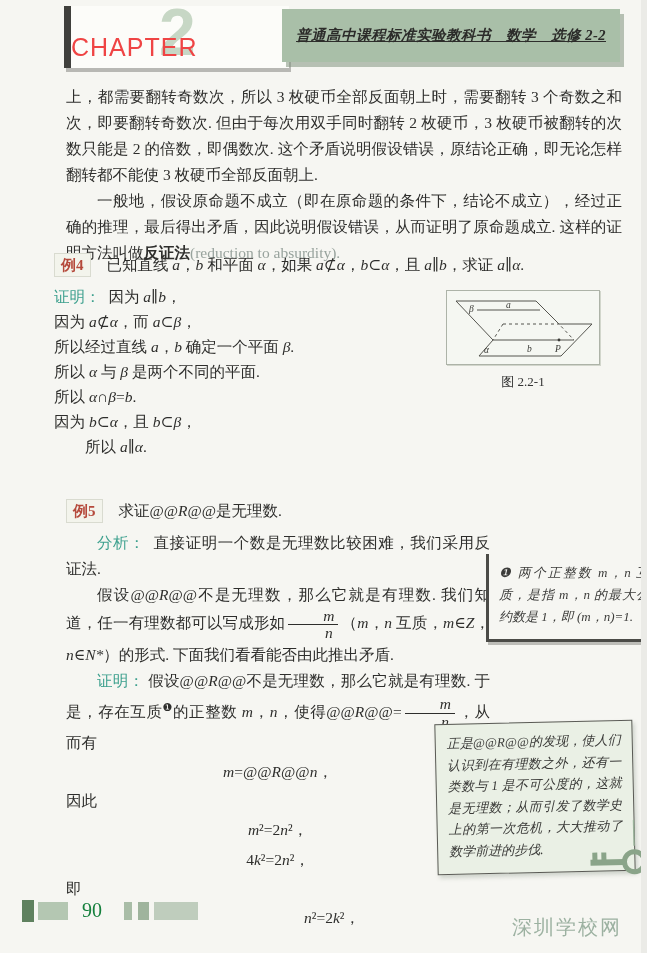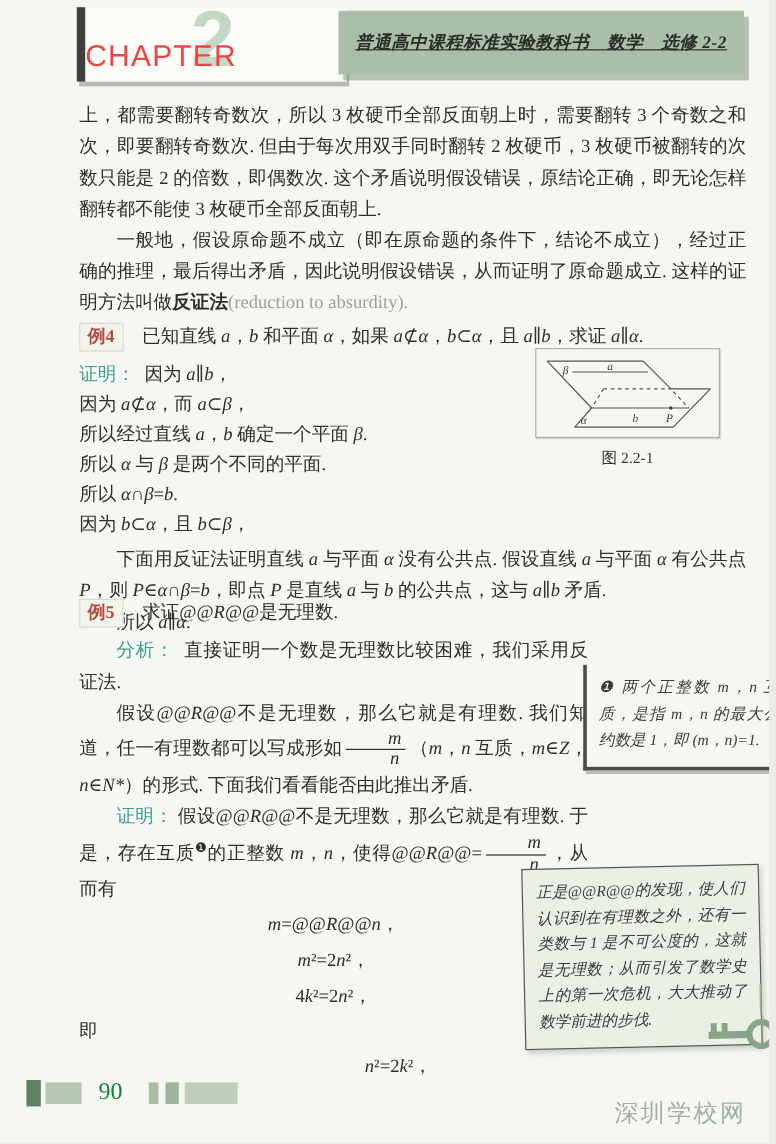--- a/index.html
+++ b/index.html
@@ -19,21 +19,21 @@
   .banner span{font-style:italic;font-weight:bold;font-size:14.5px;color:#2c2c2a;letter-spacing:.5px;}
 
   
   .txt{font-size:15.5px;line-height:26px;text-align:justify;}
   .indent{text-indent:2em;}
   .en{color:#98a39d;}
   b.term{font-weight:bold;}
   sup.fn{font-size:11px;vertical-align:super;font-style:normal;}
 
   .sec-intro{position:absolute;left:66px;top:84px;width:556px;}
-  .sec-ex4{position:absolute;left:66px;top:252px;width:556px;margin-top:16px;}
+  .sec-ex4{position:absolute;left:54px;top:252px;width:556px;}
   .sec-ex5{position:absolute;left:66px;top:498px;width:424px;}
 
   .ex-label{display:inline-block;font-weight:bold;font-size:15px;color:#b54a3c;background:#f3f4ec;
             border:1px solid #d9dbd0;padding:0 6px;line-height:22px;margin-right:12px;}
   .sub-label{color:#3da08e;margin-right:4px;}
   .proofline{line-height:25px;font-size:15.5px;}
   .stmt-row{margin-bottom:6px;}
 
   i.v{font-family:"Liberation Serif","DejaVu Serif",serif;font-style:italic;}
   .frac{display:inline-block;text-align:center;vertical-align:middle;line-height:1.05;margin:0 3px;}
@@ -93,21 +93,20 @@
     </div>
     <div class="proofline">
       <span class="sub-label">证明：</span>
       <span class="mathify">因为 <i class="v">a</i>∥<i class="v">b</i>，</span>
     </div>
     <div class="proofline mathify">因为 <i class="v">a</i>⊄<i class="v">α</i>，而 <i class="v">a</i>⊂<i class="v">β</i>，</div>
     <div class="proofline mathify">所以经过直线 <i class="v">a</i>，<i class="v">b</i> 确定一个平面 <i class="v">β</i>.</div>
     <div class="proofline mathify">所以 <i class="v">α</i> 与 <i class="v">β</i> 是两个不同的平面.</div>
     <div class="proofline mathify">所以 <i class="v">α</i>∩<i class="v">β</i>=<i class="v">b</i>.</div>
     <div class="proofline mathify">因为 <i class="v">b</i>⊂<i class="v">α</i>，且 <i class="v">b</i>⊂<i class="v">β</i>，</div>
-    <div class="txt indent mathify" style="margin-top:4px">下面用反证法证明直线 <i class="v">a</i> 与平面 <i class="v">α</i> 没有公共点. 假设直线 <i class="v">a</i> 与平面 <i class="v">α</i> 有公共点 <i class="v">P</i>，则 <i class="v">P</i>∈<i class="v">α</i>∩<i class="v">β</i>=<i class="v">b</i>，即点 <i class="v">P</i> 是直线 <i class="v">a</i> 与 <i class="v">b</i> 的公共点，这与 <i class="v">a</i>∥<i class="v">b</i> 矛盾.</div>
     <div class="proofline indent mathify">所以 <i class="v">a</i>∥<i class="v">α</i>.</div>
   </div>
 
   <div class="figure-wrap">
     <div class="figure-box">
       <svg width="152" height="73" viewBox="0 0 152 73">
         <g stroke="#55554f" stroke-width="1" fill="none">
 
           <path d="M9,10 L89,10"></path>
           <path d="M9,10 L46,49"></path>
@@ -147,20 +146,21 @@
       <span class="sub-label">分析：</span>
       <span class="mathify">直接证明一个数是无理数比较困难，我们采用反证法.</span>
     </div>
     <div class="indent">
       <span class="mathify">假设@@<i class="v">R</i>@@不是无理数，那么它就是有理数. 我们知道，任一有理数都可以写成形如</span><span class="frac"><span class="num mathify"><i class="v">m</i></span><span class="den mathify"><i class="v">n</i></span></span><span class="mathify">（<i class="v">m</i>，<i class="v">n</i> 互质，<i class="v">m</i>∈<i class="v">Z</i>，<i class="v">n</i>∈<i class="v">N</i><i class="v">*</i>）的形式. 下面我们看看能否由此推出矛盾.</span>
     </div>
     <div class="indent">
       <span class="sub-label">证明：</span><span class="mathify">假设@@<i class="v">R</i>@@不是无理数，那么它就是有理数. 于是，存在互质</span><sup class="fn">❶</sup><span class="mathify">的正整数 <i class="v">m</i>，<i class="v">n</i>，使得@@<i class="v">R</i>@@=</span><span class="frac"><span class="num mathify"><i class="v">m</i></span><span class="den mathify"><i class="v">n</i></span></span><span class="mathify">，从而有</span>
     </div>
     <div class="formula mathify"><i class="v">m</i>=@@<i class="v">R</i>@@<i class="v">n</i>，</div>
+    <div>因此</div>
     <div class="formula mathify"><i class="v">m</i>²=2<i class="v">n</i>²，</div>
     <div class="formula mathify">4<i class="v">k</i>²=2<i class="v">n</i>²，</div>
     <div>即</div>
     <div class="formula-right mathify"><i class="v">n</i>²=2<i class="v">k</i>²，</div>
 
   </div>
 
   <div class="note1 mathify">❶ 两个正整数 <i class="v">m</i>，<i class="v">n</i> 互质，是指 <i class="v">m</i>，<i class="v">n</i> 的最大公约数是 1，即 (<i class="v">m</i>，<i class="v">n</i>)=1.</div>
 
   <div class="note2">

